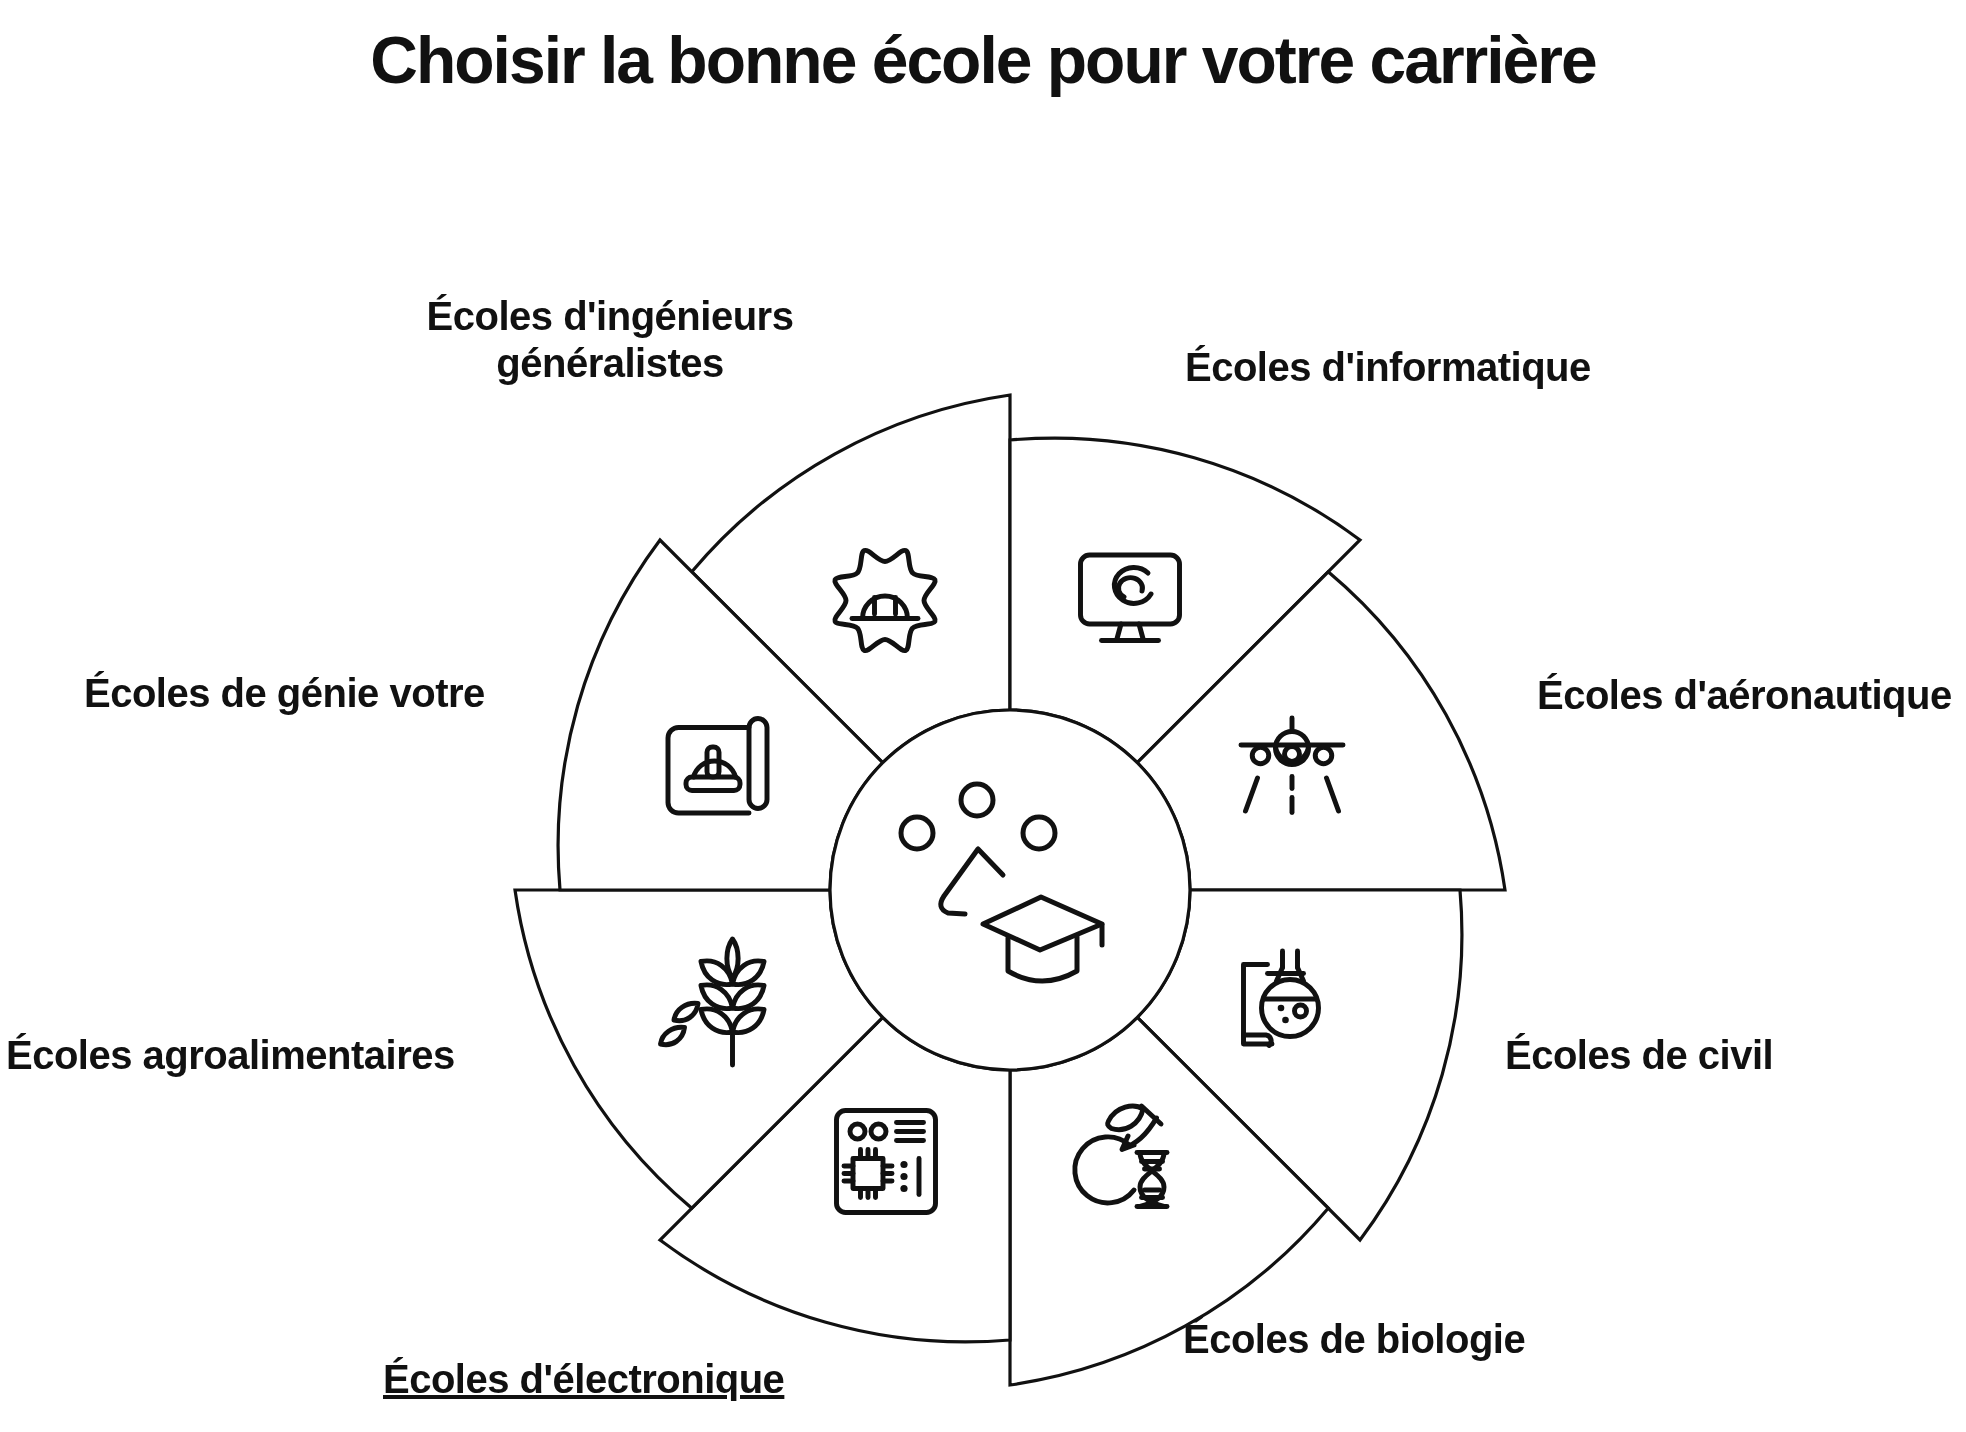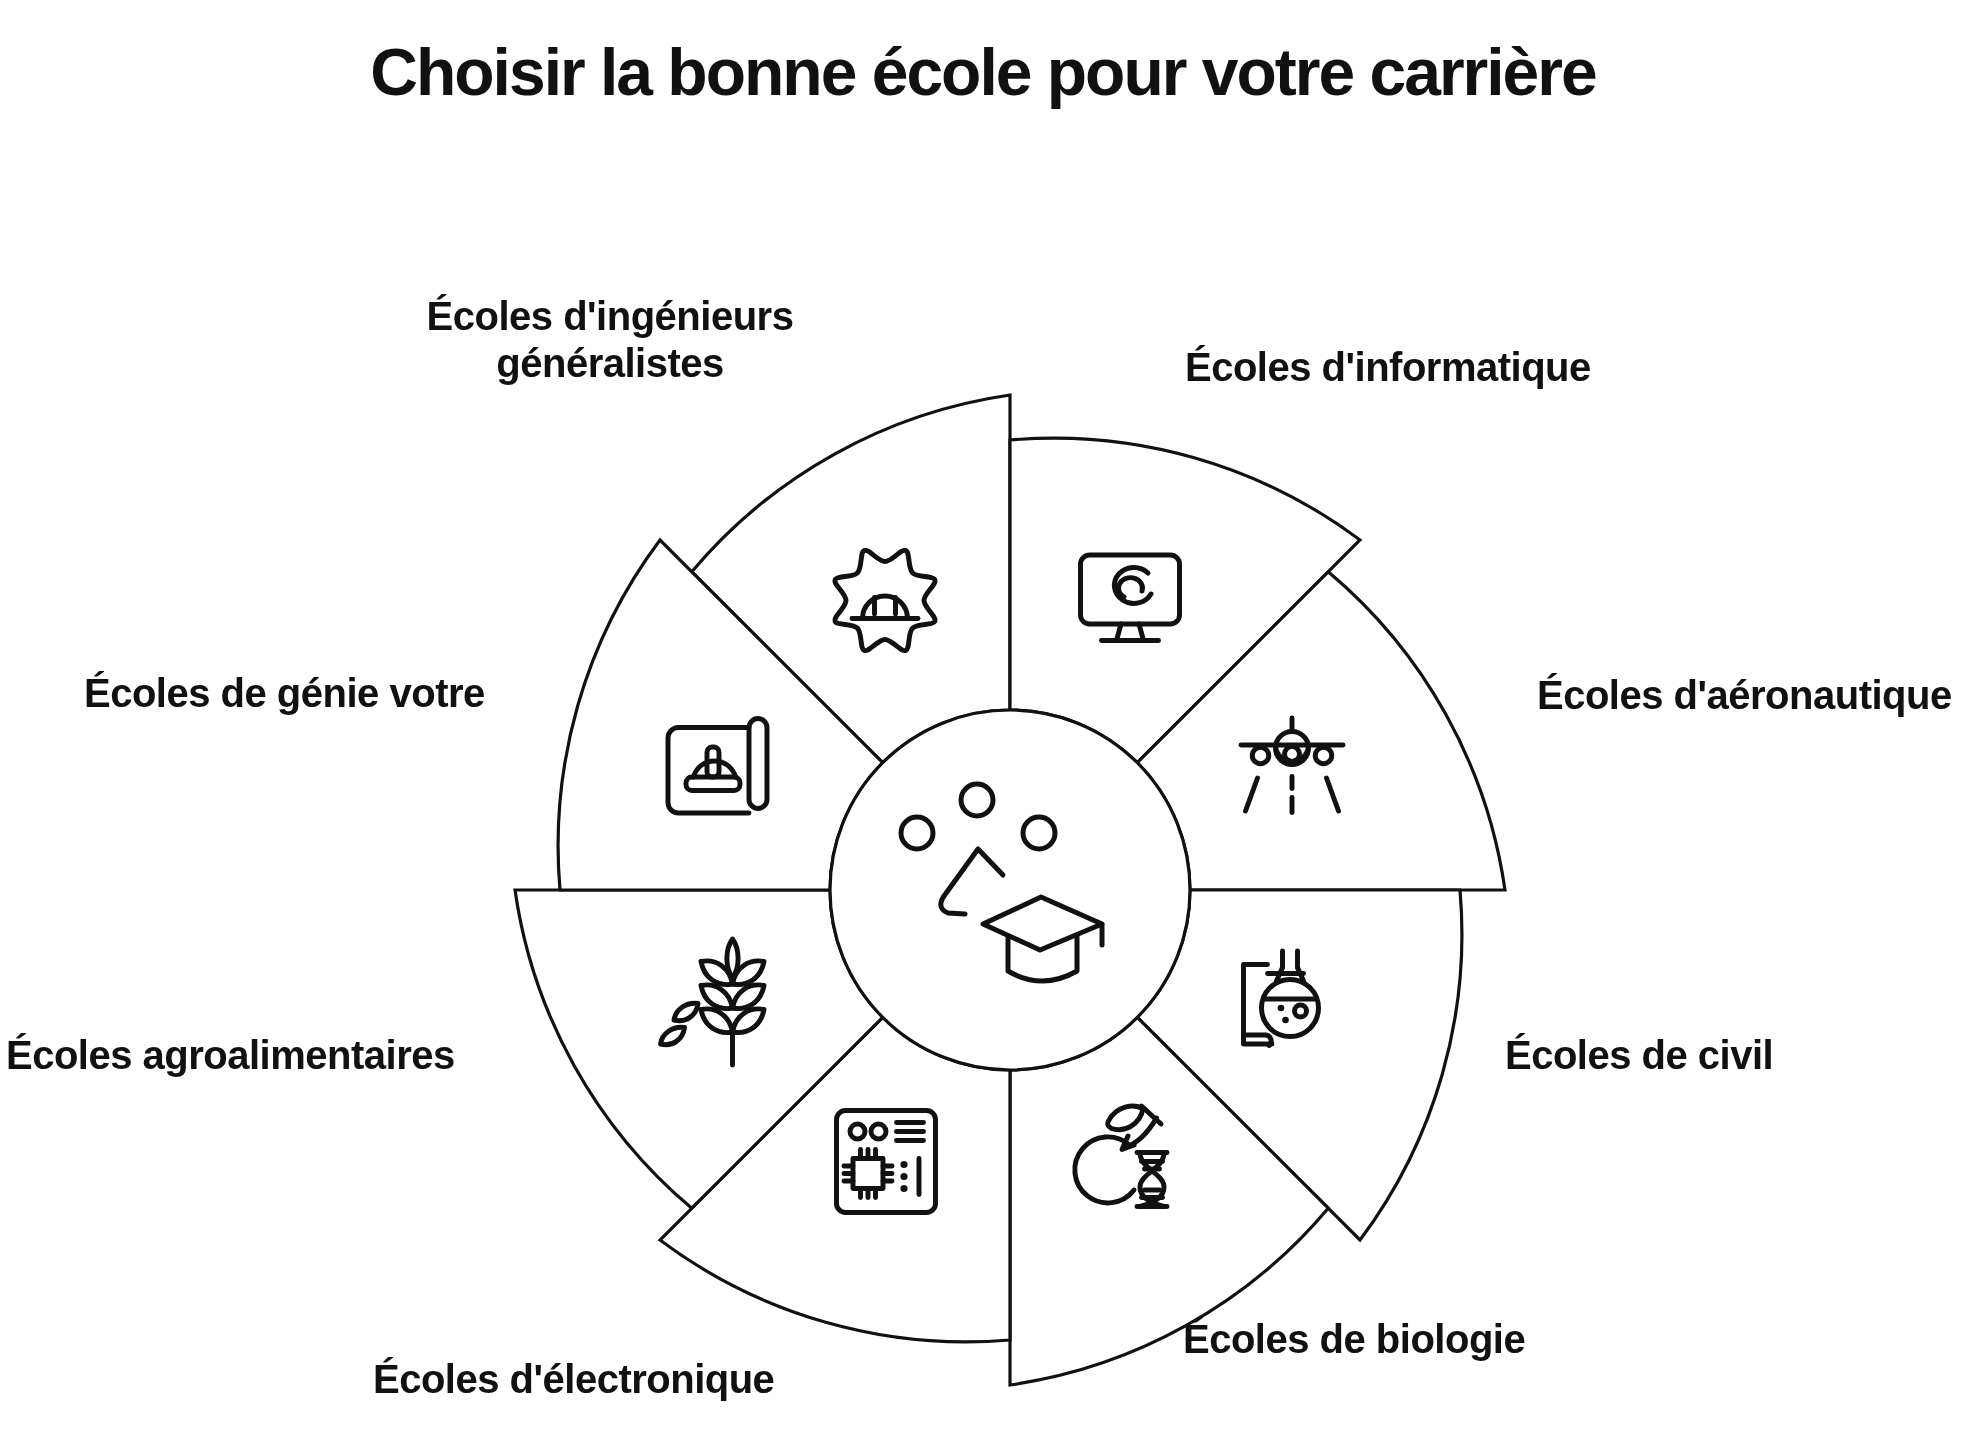--- a/index.html
+++ b/index.html
@@ -2,34 +2,34 @@
 <html><head>
 <meta charset="utf-8">
 <style>
   html,body{margin:0;padding:0;}
   body{
     width:1966px;height:1432px;position:relative;background:#ffffff;
     font-family:"Liberation Sans","DejaVu Sans",sans-serif;color:#111;
     overflow:hidden;
   }
   .title{
-    position:absolute;left:0;right:0;top:22px;margin:12px;
+    position:absolute;left:0;right:0;top:22px;margin:0;
     text-align:center;font-size:66px;font-weight:700;letter-spacing:-2px;color:#111;
   }
   .seg-label{
     position:absolute;font-size:40px;font-weight:700;letter-spacing:-.5px;
     line-height:1.18;color:#111;white-space:nowrap;
   }
   .seg-label.wrap{white-space:normal;}
   #lbl-ingenieurs{left:390px;top:293px;width:440px;text-align:center;}
   #lbl-informatique{left:1185px;top:344px;}
   #lbl-aeronautique{left:1505px;top:672px;margin-left:32px;}
   #lbl-chimie{left:1505px;top:1032px;}
   #lbl-biologie{left:1183px;top:1316px;}
-  #lbl-electronique{left:373px;top:1356px;}
+  #lbl-electronique{left:383px;top:1356px;text-decoration:underline;}
   #lbl-agro{left:6px;top:1032px;}
   #lbl-genie{left:84px;top:670px;}
   #wheel{position:absolute;left:0;top:0;}
   .icon-svg{position:absolute;width:150px;height:150px;}
   .icon-svg *{vector-effect:none;}
   .ic{stroke:#111;fill:none;stroke-width:3.3;stroke-linecap:round;stroke-linejoin:round;}
   .ic-fill{fill:#111;stroke:none;}
   #icon-gear{left:810px;top:530px;}
   #icon-monitor{left:1055px;top:525px;}
   #icon-plane{left:1217px;top:703px;}

